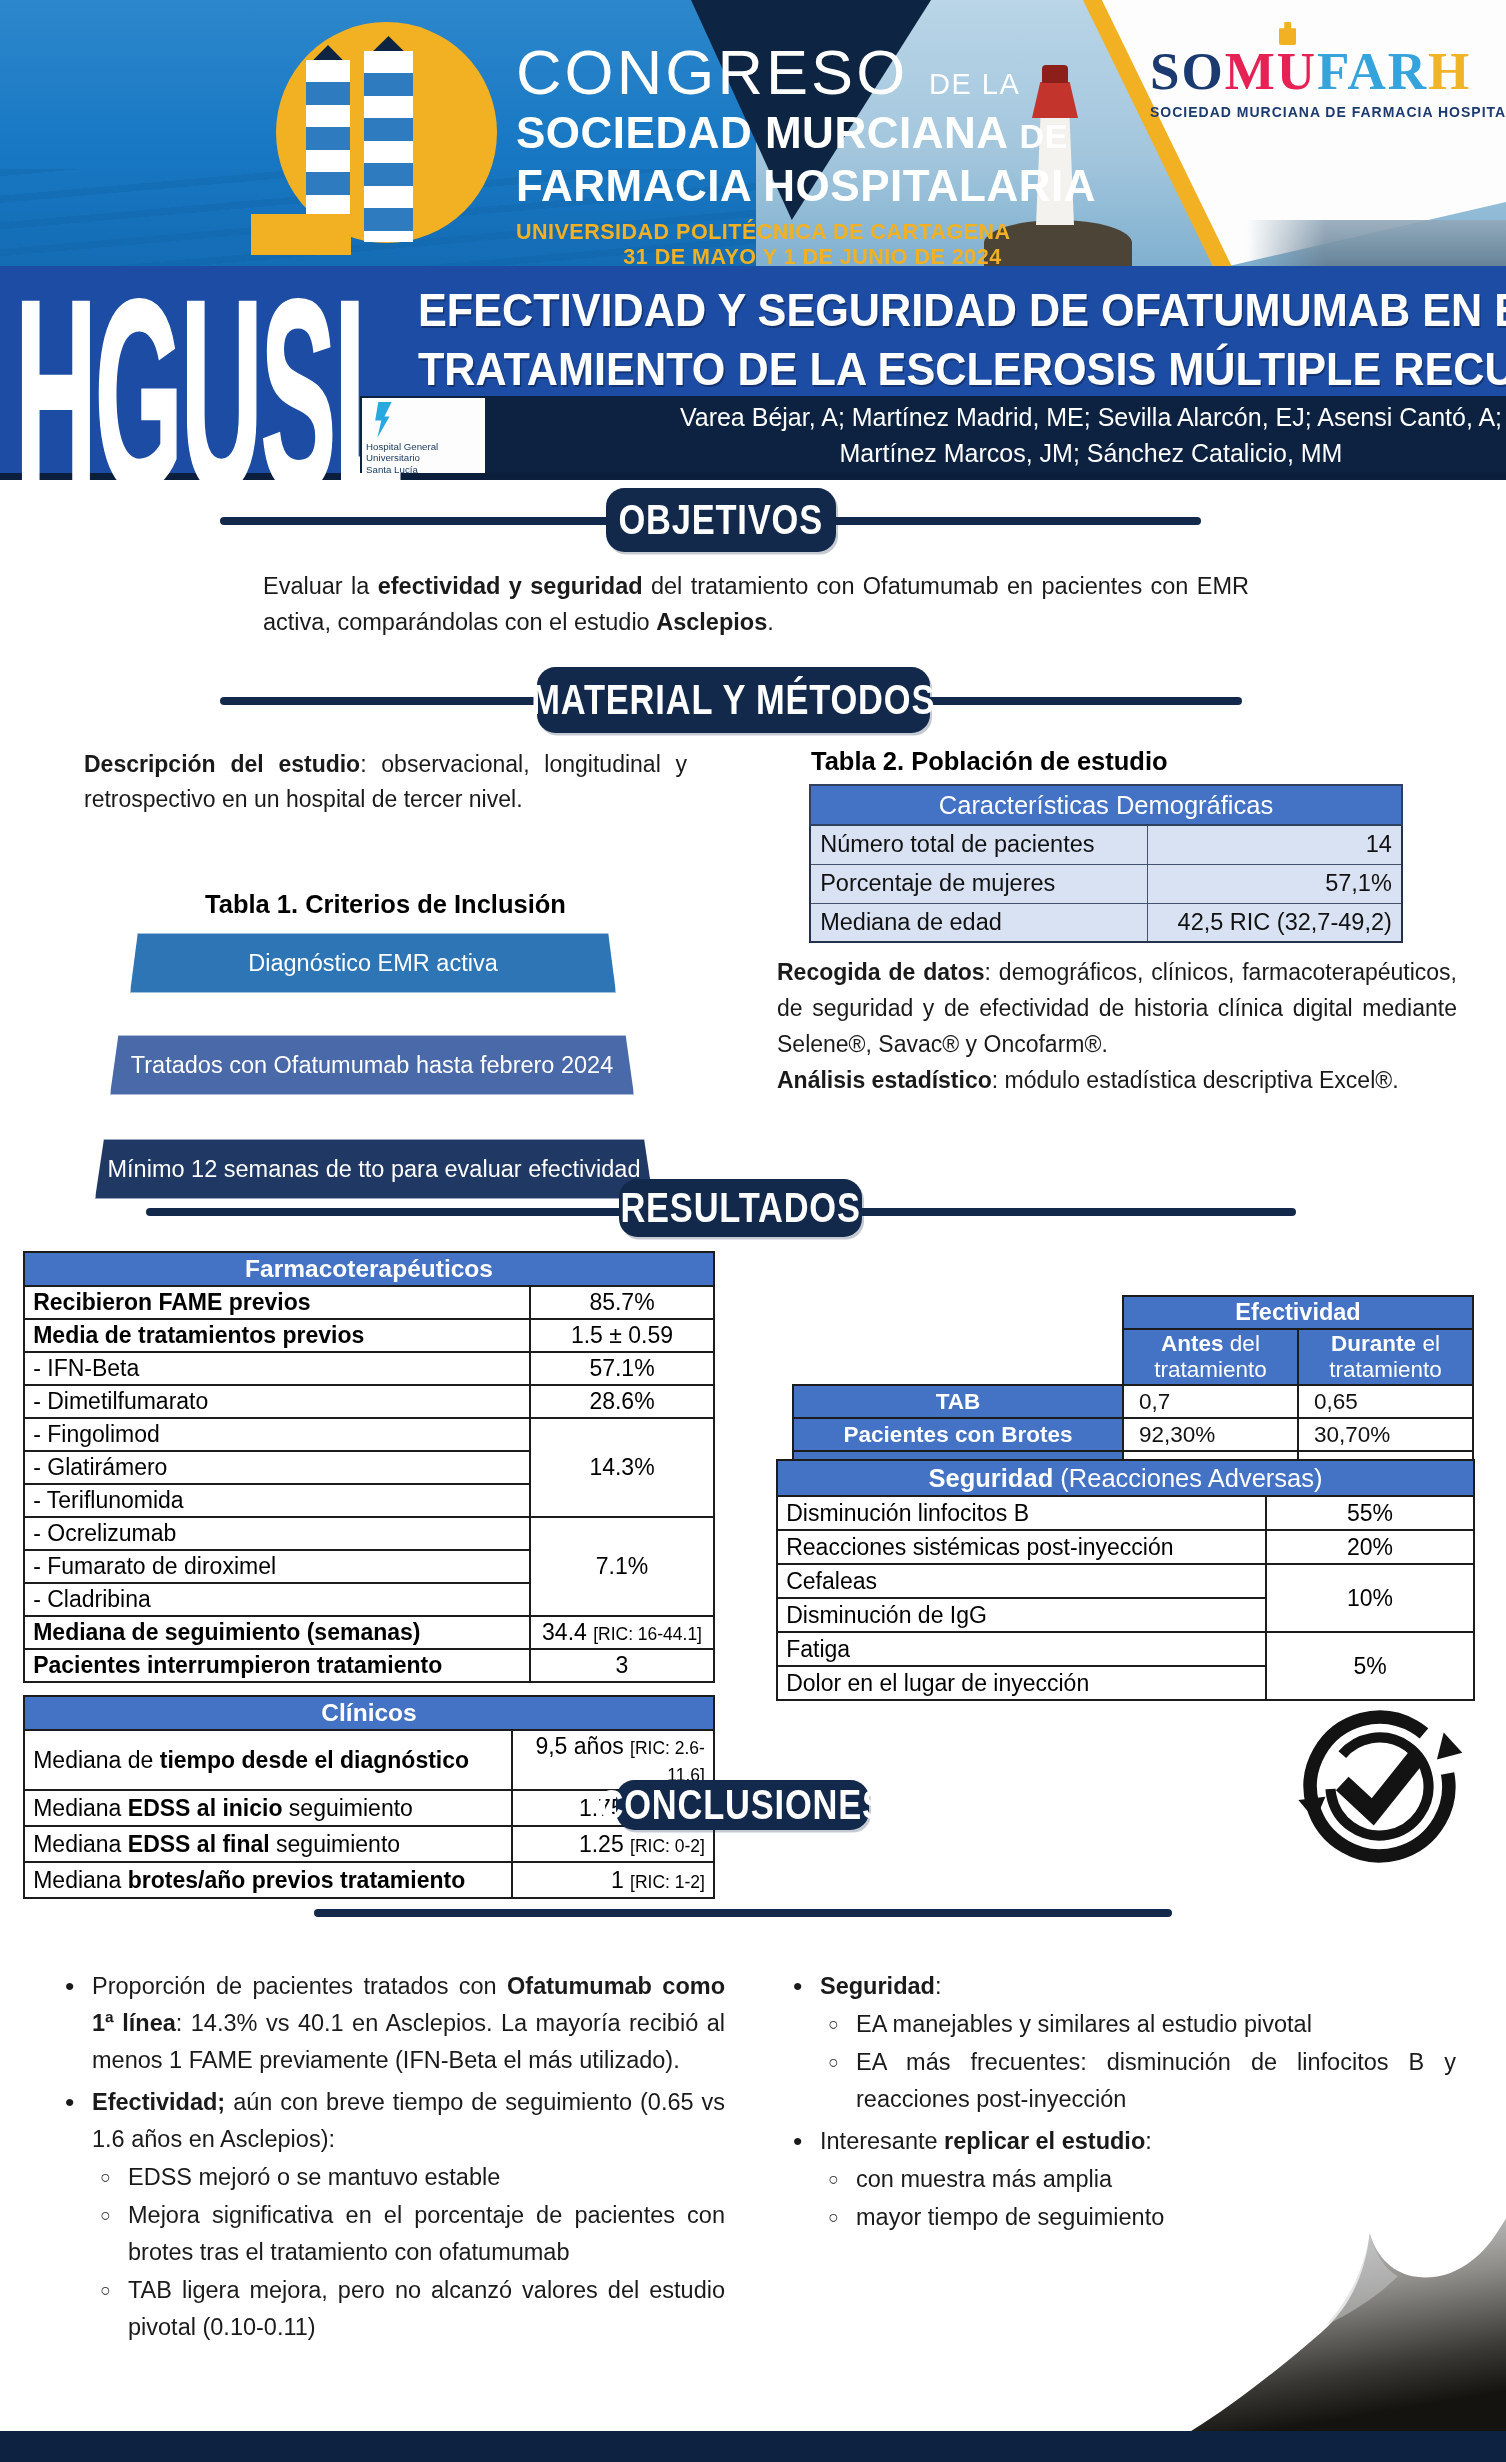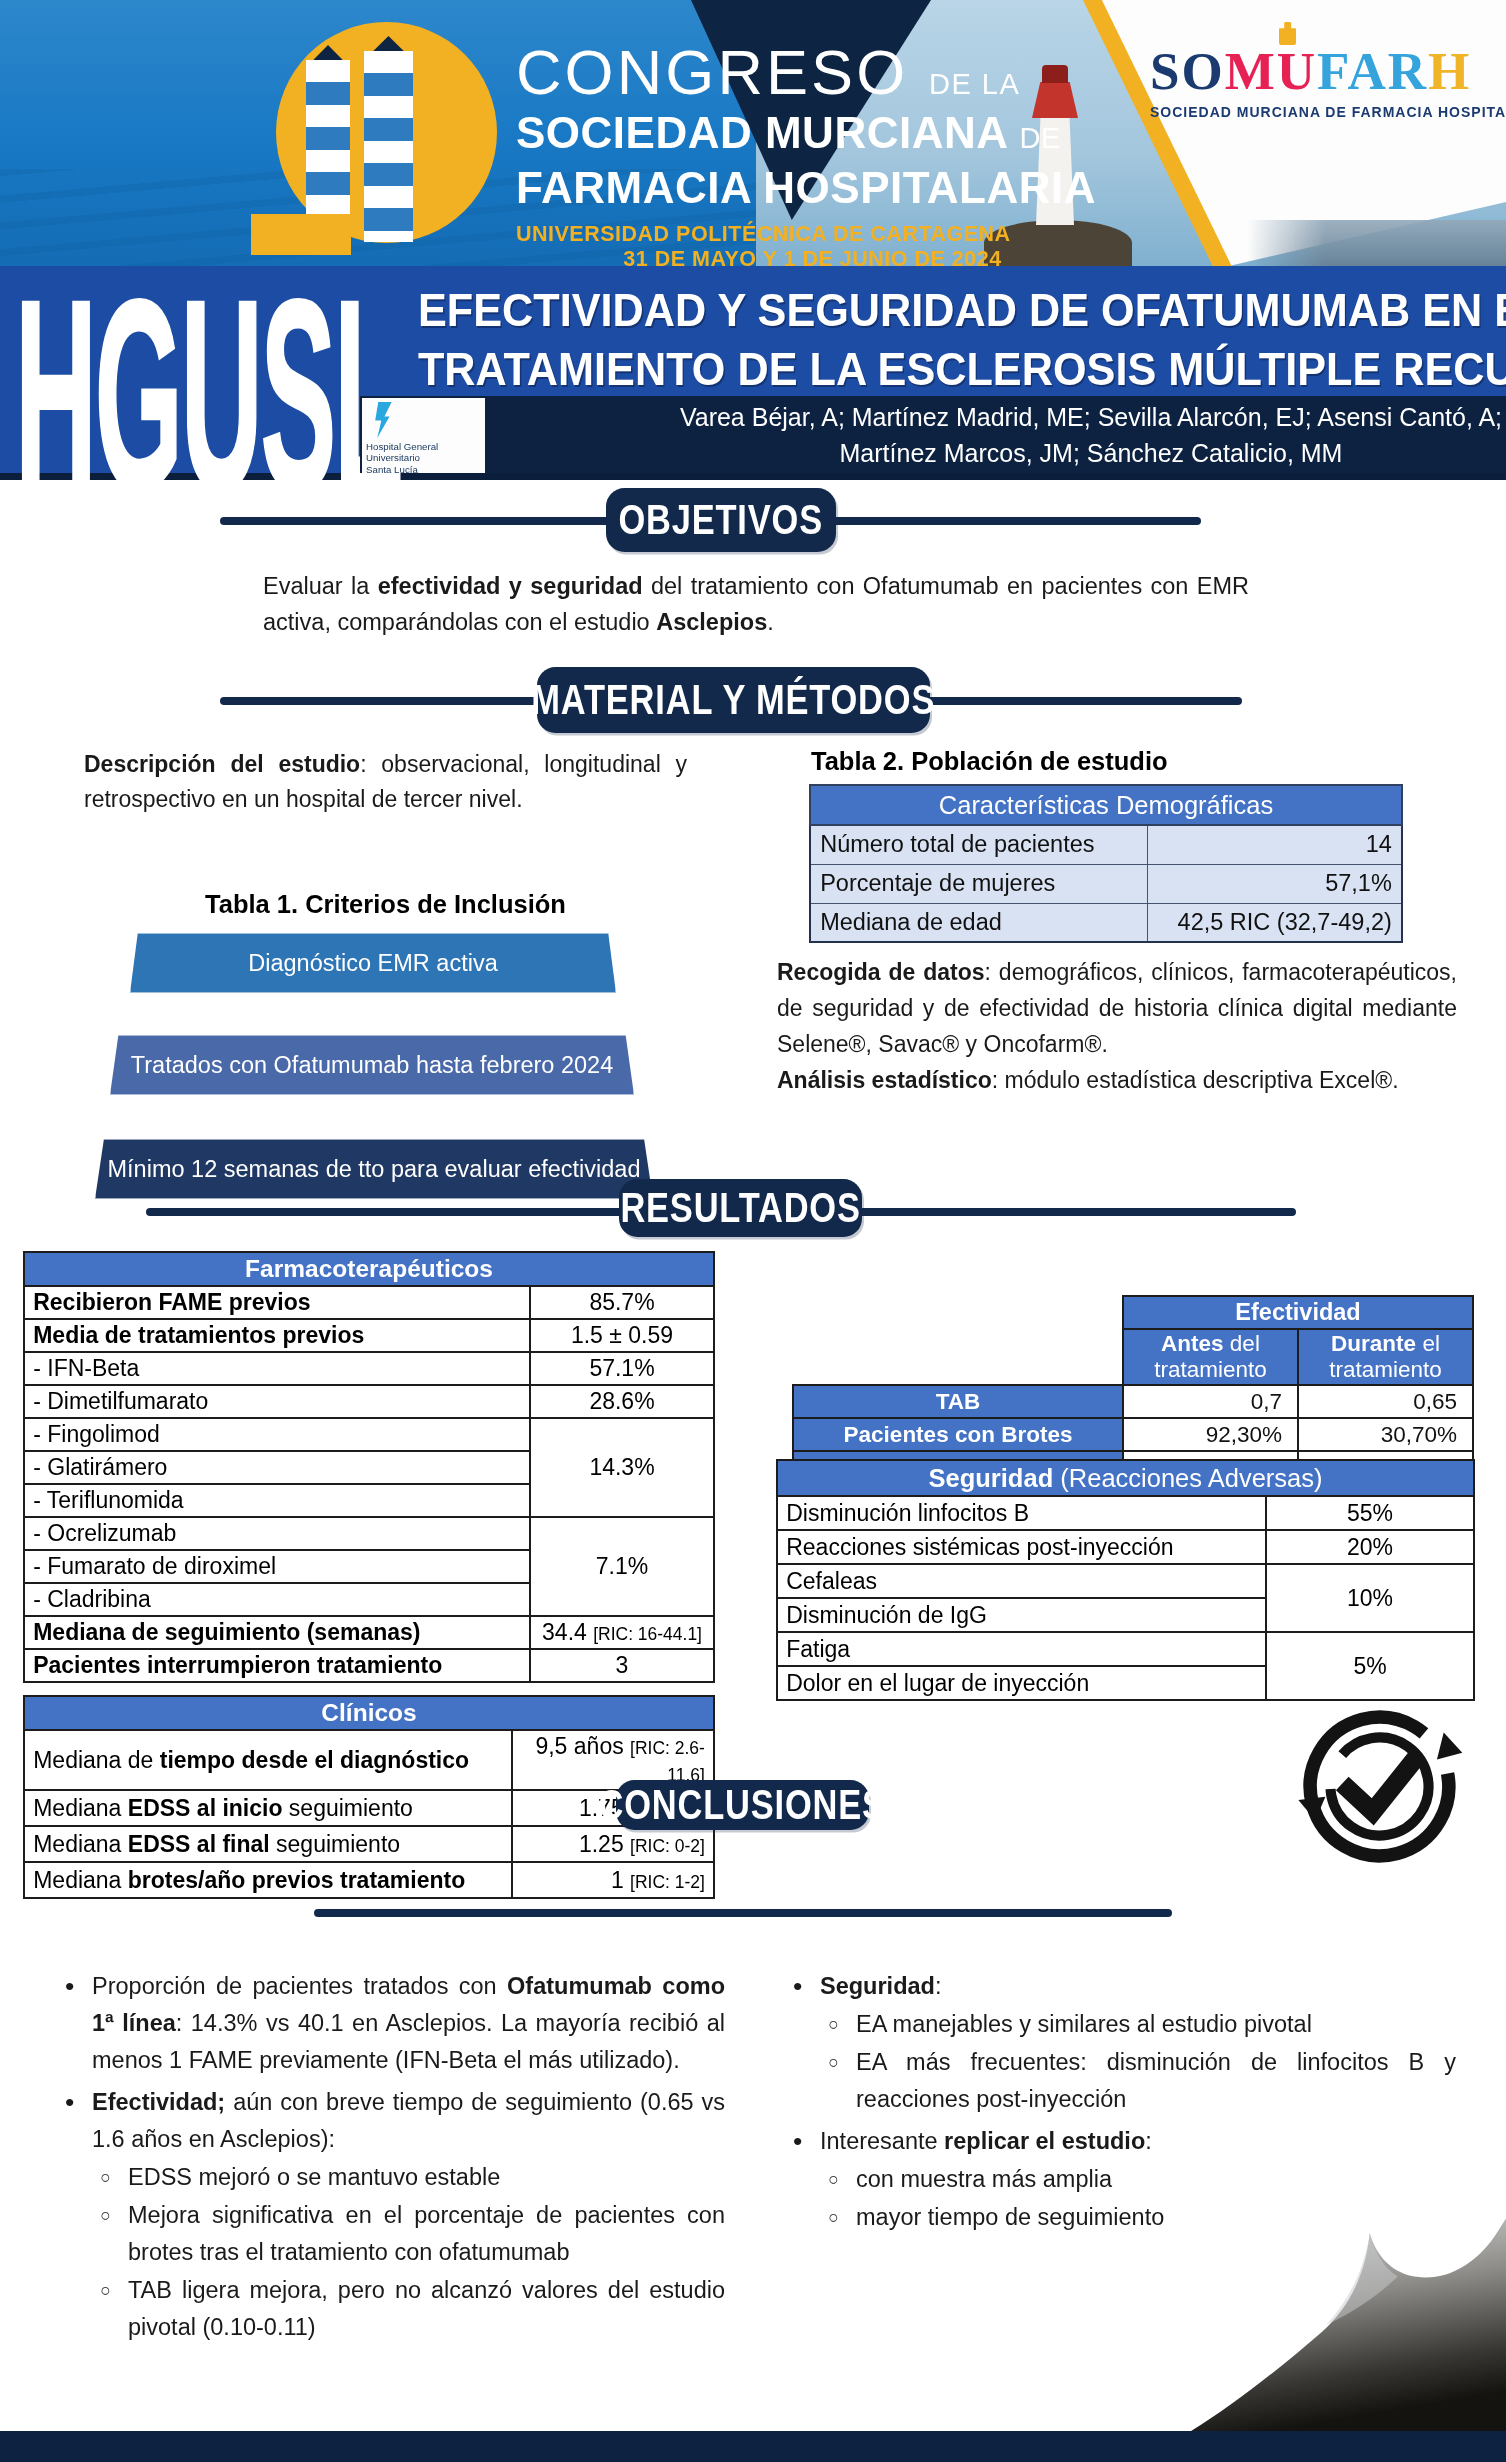--- a/index.html
+++ b/index.html
@@ -40,21 +40,21 @@
   .tower.t1{ left:306px; top:60px; width:44px; height:182px; }
   .tower.t2{ left:364px; top:51px; width:49px; height:191px; }
   .tower-cap{ position:absolute; background:#0d2443; }
   .cap1{ left:313px; top:45px; width:30px; height:15.3px; clip-path:polygon(50% 0,100% 100%,0 100%); }
   .cap2{ left:373px; top:36px; width:31px; height:15.3px; clip-path:polygon(50% 0,100% 100%,0 100%); }
   .base-rect{ position:absolute; left:251px; top:214px; width:100px; height:41px; background:#f2b122; }
   .congress-text{ position:absolute; left:516px; top:36px; width:593px; color:#fff; }
   .c-line1{ font-size:63px; font-weight:400; letter-spacing:3.1px; }
   .c-line1 .suffix{ font-size:29px; letter-spacing:1.5px; font-weight:400; }
   .c-line2,.c-line3{ font-size:44px; font-weight:bold; letter-spacing:0.5px; line-height:50px; }
-  .c-line2 .suffix{ font-size:29px; font-weight:normal; }
+  .c-line2 .suffix{ font-size:34px; font-weight:bold; }
   .c-venue{ font-size:21.5px; font-weight:bold; color:#f2b122; margin-top:9.2px; letter-spacing:0.5px; }
   .c-dates{ font-size:21.5px; font-weight:bold; color:#f2b122; letter-spacing:0.5px;text-align:center; }
 
   
   .somufarh{ position:absolute; left:1150px; top:41px; width:286px; text-align:center; }
   .somufarh-word{ font-family:"Liberation Serif", serif; font-size:53px; font-weight:bold; letter-spacing:2px; }
   .somufarh-sub{ font-size:14px; color:#1b3a70; font-weight:bold; letter-spacing:1px; margin-top:3.1px; white-space:nowrap; }
   .pestle{ position:absolute; left:129px; top:-19.4px; width:17.4px; height:23.5px; background:#f2b122;
     border-radius:7.2px 7.2px 2px 2px; clip-path:polygon(30% 0,70% 0,70% 28%,100% 28%,100% 100%,0 100%,0 28%,30% 28%); }
 
@@ -101,21 +101,21 @@
   .tbl2 th{ background:#4472c4; color:#fff; font-weight:normal; font-size:25.5px; height:40px; border:2px solid #30405f; }
   .tbl2 td{ background:#d9e2f2; font-size:23.5px; height:39px; border:1.5px solid #43536e; padding:2px 9.2px; }
   .tbl2 td.val{ text-align:right; }
   #tabla2{ border:2.6px solid #24324d; }
 
   #efect-table td{ border:2px solid #1c1c1c; font-size:22.5px; height:33px; padding:1px 15px;margin-left:22px; }
   #efect-table td.ghost{ border:none; background:transparent; }
   #efect-table td.ehead{ background:#4472c4; color:#fff; font-weight:bold; text-align:center; font-size:23.5px; }
   #efect-table td.esub{ background:#4472c4; color:#fff; text-align:center; }
   #efect-table td.elbl{ background:#4472c4; color:#fff; font-weight:bold; text-align:center; }
-  #efect-table td.eval{ text-align:right;border-radius:12px; }
+  #efect-table td.eval{ text-align:left;border-radius:12px; }
 
   #seguridad-table th{ height:36px; font-weight:normal; font-size:25.5px; }
   #seguridad-table td{ height:34px; }
 
   
   .concl{ position:absolute; font-size:23.5px; line-height:37px; color:#1a1a1a; }
   .concl ul{ list-style:none; }
   .concl > ul > li{ position:relative; padding-left:31px; margin-bottom:5.1px; text-align:justify; }
   .concl > ul > li::before{ content:"\2022"; position:absolute; left:4.1px; top:0; font-size:26.6px; }
   .concl ul ul{ margin-top:1px; }

